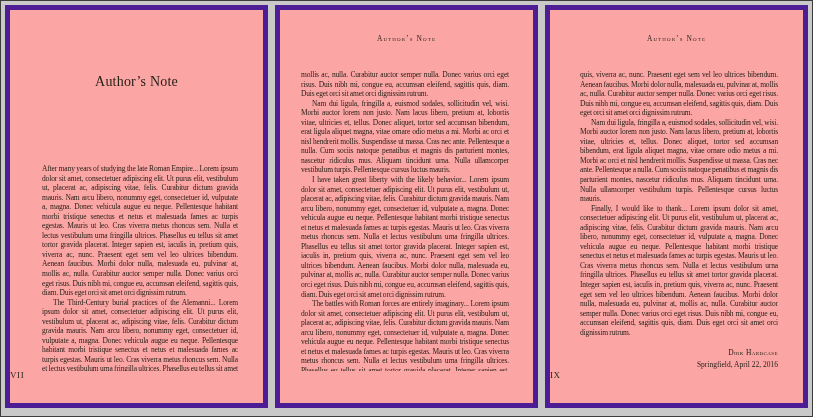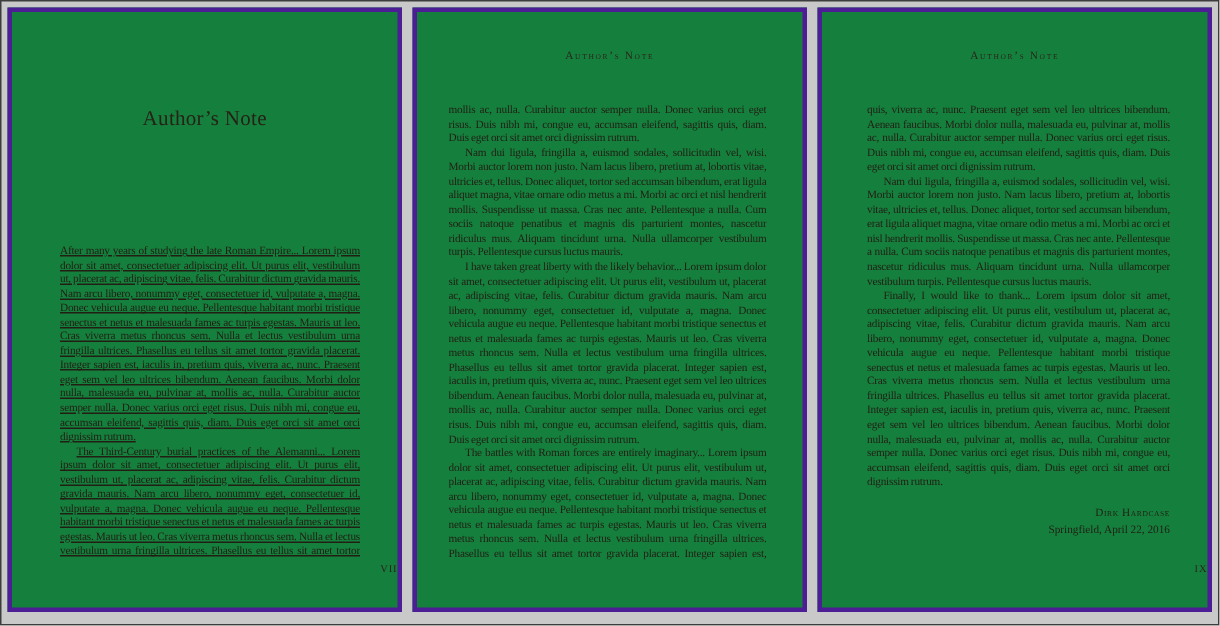--- a/index.html
+++ b/index.html
@@ -9,22 +9,22 @@
     background:#c9c9c9;
     border:1px solid #3c3c3c;
     display:flex;
     gap:7px;
     padding:4px 4px 8px 4px;
     font-family:"Liberation Serif", serif;
   }
   .page {
     flex:1 1 0;
     position:relative;
-    background:#15803d;
-    border:3px solid #4c1d95;
+    background:#fca5a5;
+    border:5px solid #4c1d95;
     box-sizing:border-box;
     overflow:hidden;
     color:#221e14;
   }
   .page-title {
     position:absolute; top:64px; left:0; right:0;
     text-align:center;
     font-size:14px;
     letter-spacing:0.2px;
     color:#262216;
@@ -40,30 +40,30 @@
   .page-body {
     position:absolute;
     text-align:justify;
     font-size:7.5px;
     line-height:9.55px;
     letter-spacing:-0.15px;
     word-spacing:-0.3px;
     overflow:hidden;
     margin-top:18px;
   }
-  .page-1 .page-body { top:136px; bottom:32px; left:32px; right:25px;text-decoration:underline; }
+  .page-1 .page-body { top:136px; bottom:32px; left:32px; right:25px; }
   .page-2 .page-body { top:42px;  bottom:32px; left:21px; right:24px; }
   .page-3 .page-body { top:42px;  bottom:32px; left:30px; right:25px;font-family:Liberation Serif, serif; }
   .para { margin:0; }
   .para.indent { text-indent:11px; }
   .page-number {
-    position:absolute; bottom:21px; left:0; right:0;
-    text-align:right;
+    position:absolute; bottom:21px; left:0; right:11px;
+    text-align:left;
     font-variant:small-caps;
-    font-size:10px;
+    font-size:13px;
     letter-spacing:0.6px;
     color:#2a261a;
   }
   .signature { margin-top:10px; text-align:right; line-height:11.5px; letter-spacing:0; word-spacing:0; }
   .sig-name { font-variant:small-caps; letter-spacing:0.4px;text-align:right; }
 </style>
 </head>
 <body>
 
 <div class="screen">

